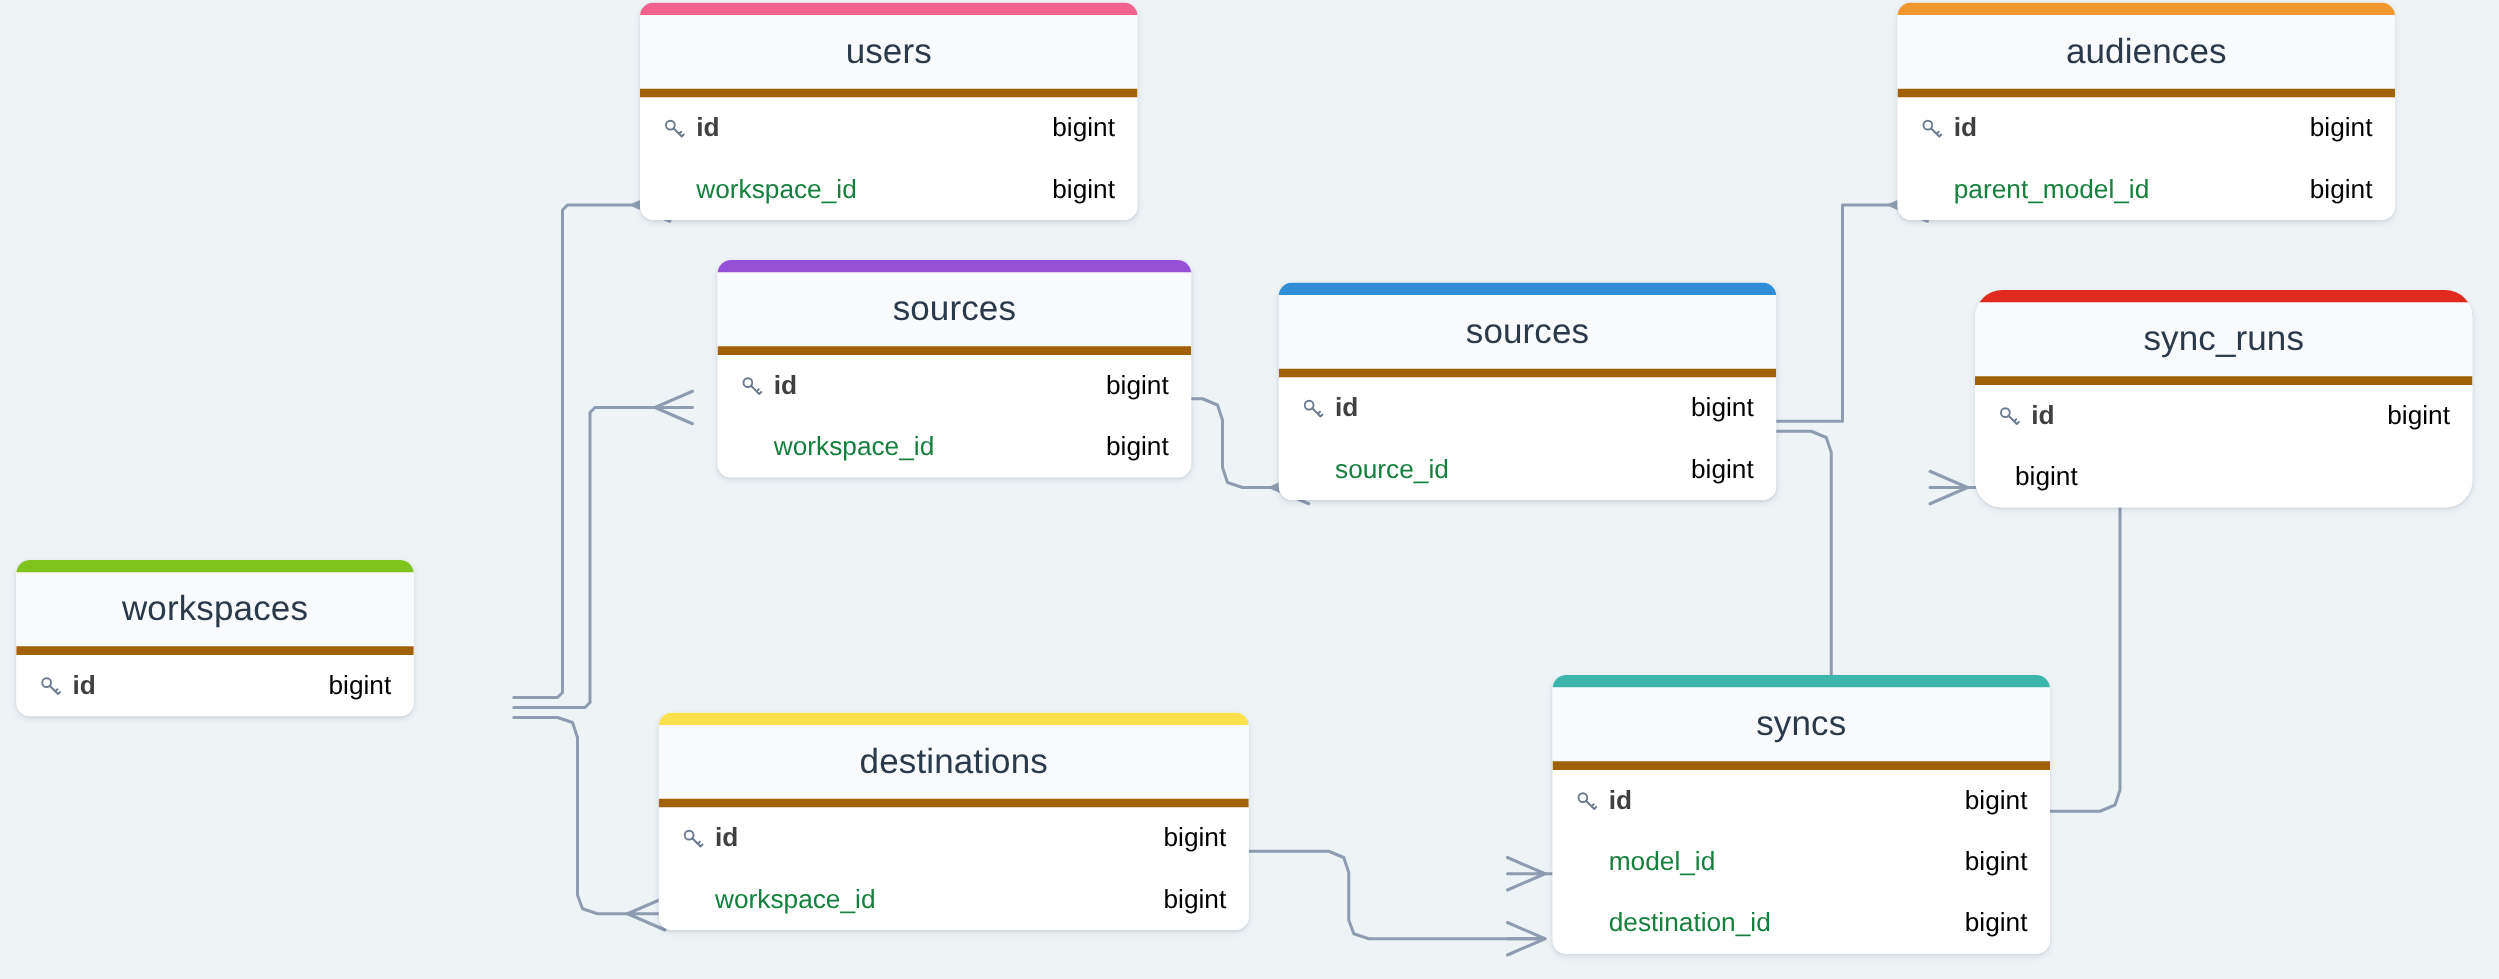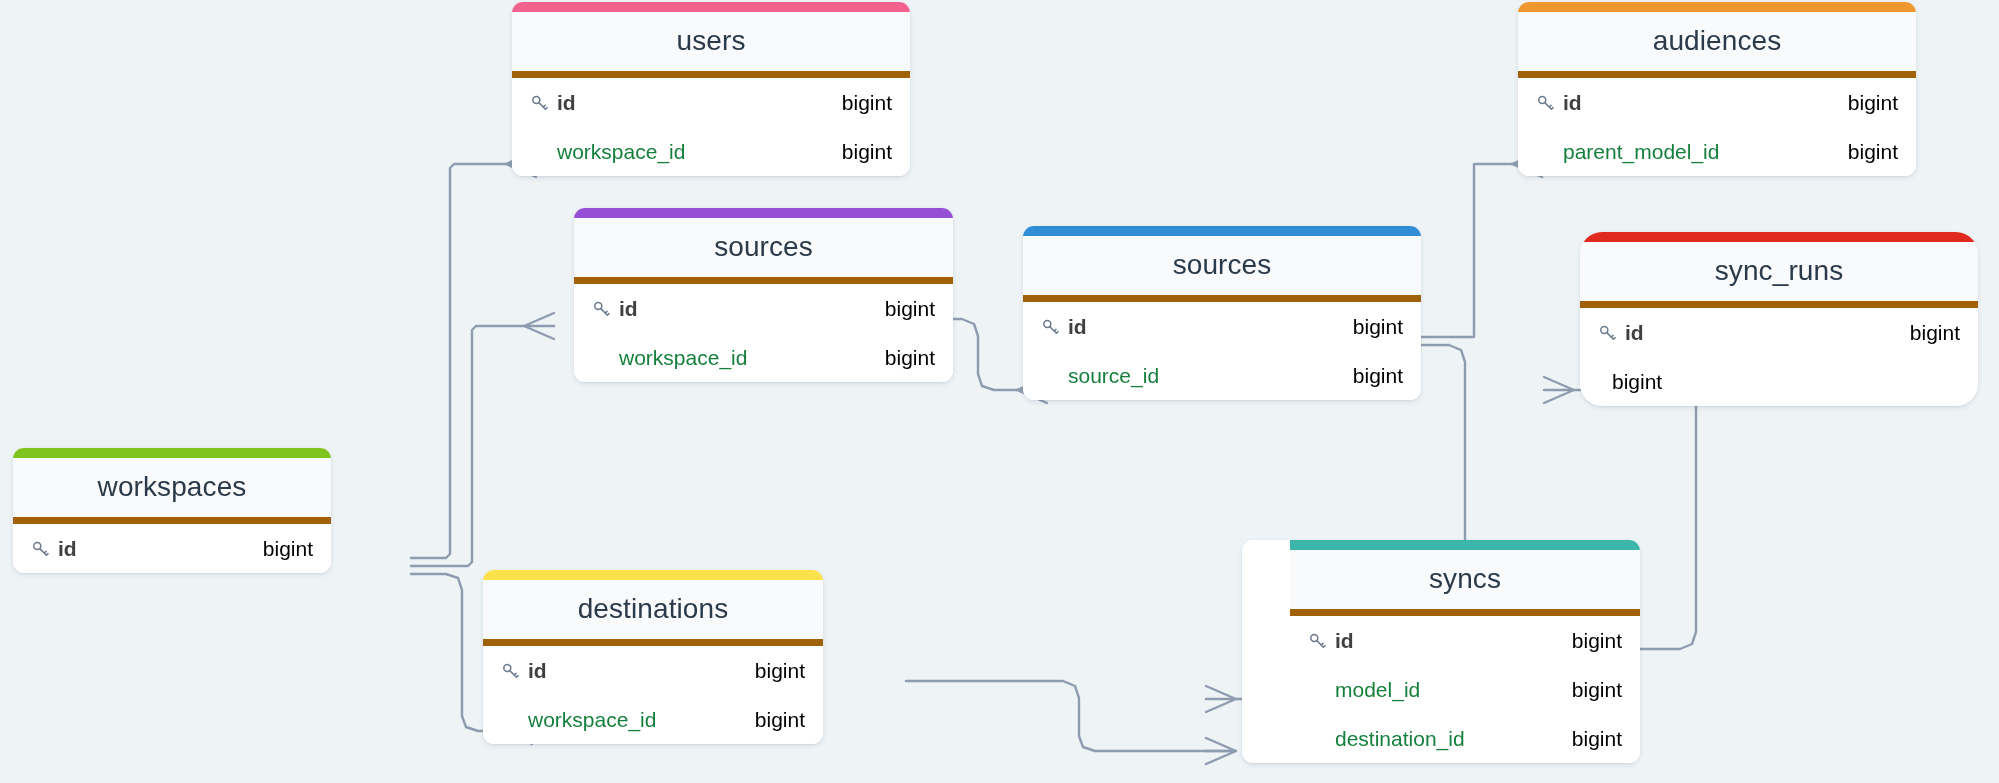--- a/index.html
+++ b/index.html
@@ -271,21 +271,21 @@
               <svg viewBox="0 0 20 20" width="20" height="20" aria-hidden="true">
                 <circle cx="6.3" cy="7.1" r="3.5" fill="none" stroke="#6b7a8d" stroke-width="1.5"></circle>
                 <path d="M8.8 9.6 L15.4 16.2 M13.3 14.1 L15.0 12.4 M15.4 16.2 L17.0 14.6" fill="none" stroke="#6b7a8d" stroke-width="1.5" stroke-linecap="round"></path>
               </svg>
             </span>
             <span class="col-name pk">id</span>
           </div>
           <span class="col-type">bigint</span>
         </div>
       </div>
-      <div class="table-node" style="left: 483px; top: 570px; width: 340px;">
+      <div class="table-node" style="left: 527px; top: 570px; width: 472px;">
         <div class="accent-bar" style="background: rgb(251, 225, 75);"></div>
         <div class="table-header">
           <div class="table-title">destinations</div>
         </div>
         <div class="col-row">
           <div class="col-left">
             <span class="key-icon">
               <svg viewBox="0 0 20 20" width="20" height="20" aria-hidden="true">
                 <circle cx="6.3" cy="7.1" r="3.5" fill="none" stroke="#6b7a8d" stroke-width="1.5"></circle>
                 <path d="M8.8 9.6 L15.4 16.2 M13.3 14.1 L15.0 12.4 M15.4 16.2 L17.0 14.6" fill="none" stroke="#6b7a8d" stroke-width="1.5" stroke-linecap="round"></path>
@@ -295,21 +295,21 @@
           </div>
           <span class="col-type">bigint</span>
         </div>
         <div class="col-row">
           <div class="col-left col-indent">
             <span class="col-name">workspace_id</span>
           </div>
           <span class="col-type">bigint</span>
         </div>
       </div>
-      <div class="table-node" style="left: 1242px; top: 540px; width: 398px; padding-left: 48px;">
+      <div class="table-node" style="left: 1242px; top: 540px; width: 398px;">
         <div class="accent-bar" style="background: rgb(60, 182, 171);"></div>
         <div class="table-header">
           <div class="table-title">syncs</div>
         </div>
         <div class="col-row">
           <div class="col-left">
             <span class="key-icon">
               <svg viewBox="0 0 20 20" width="20" height="20" aria-hidden="true">
                 <circle cx="6.3" cy="7.1" r="3.5" fill="none" stroke="#6b7a8d" stroke-width="1.5"></circle>
                 <path d="M8.8 9.6 L15.4 16.2 M13.3 14.1 L15.0 12.4 M15.4 16.2 L17.0 14.6" fill="none" stroke="#6b7a8d" stroke-width="1.5" stroke-linecap="round"></path>

